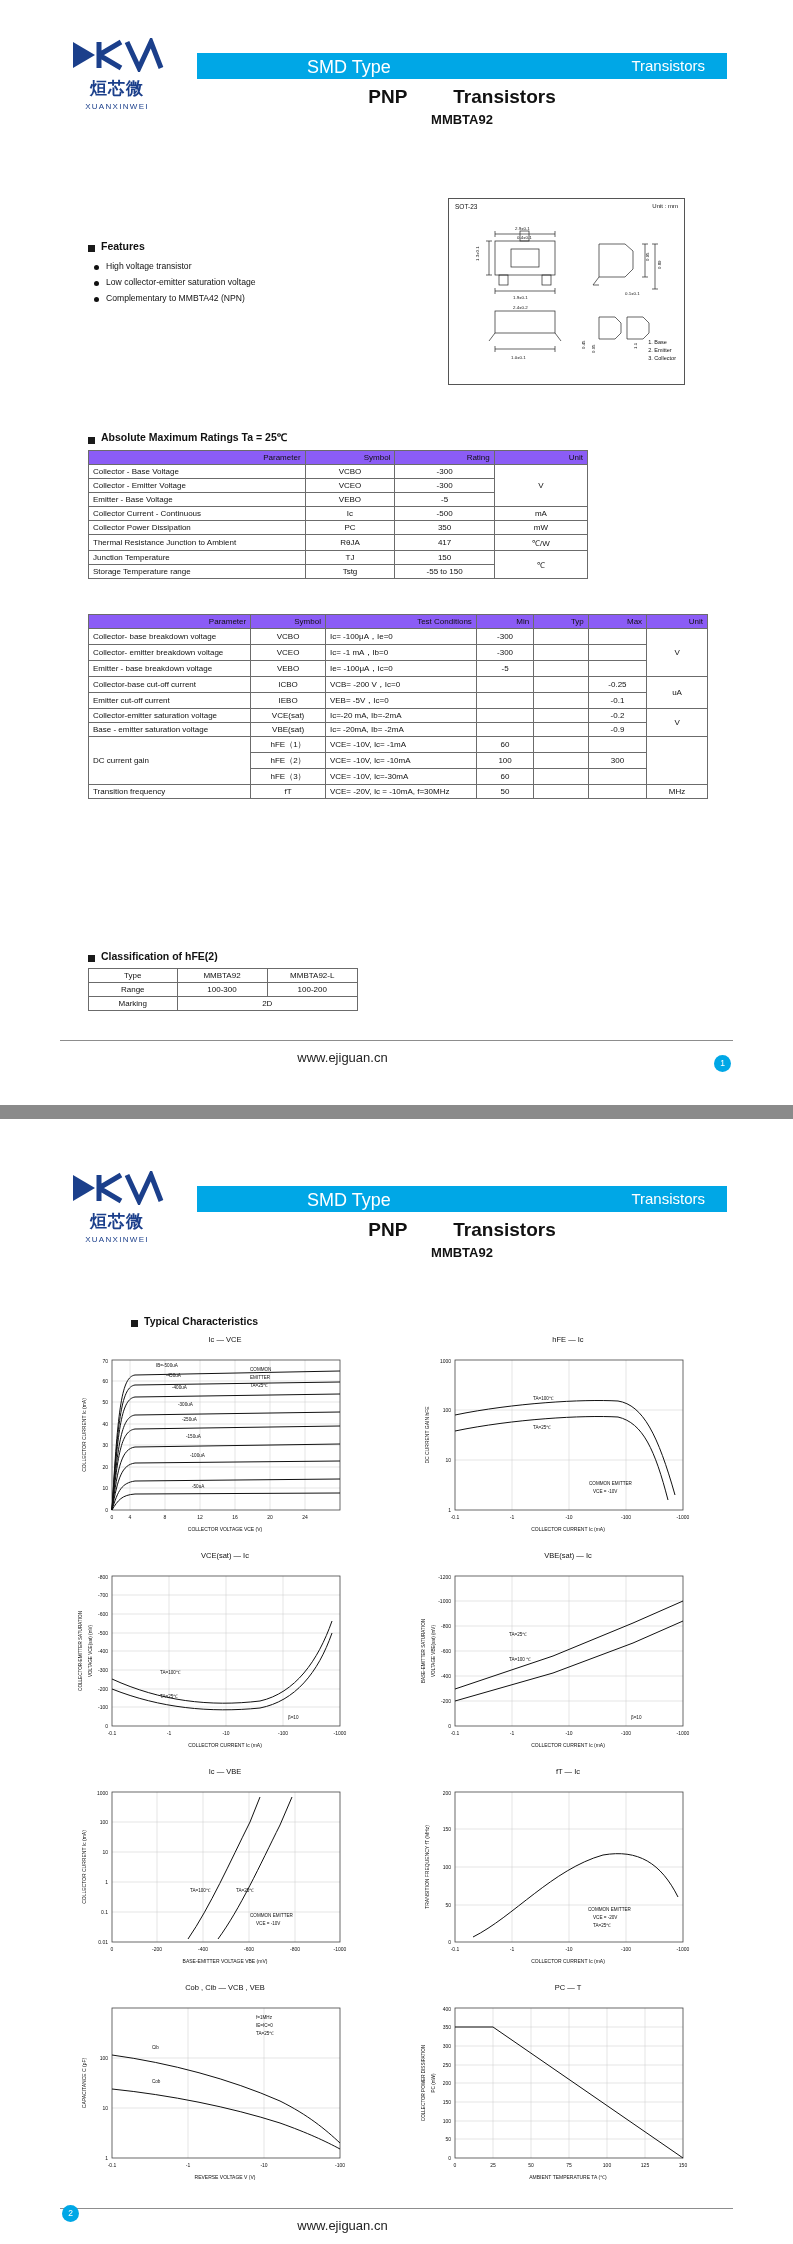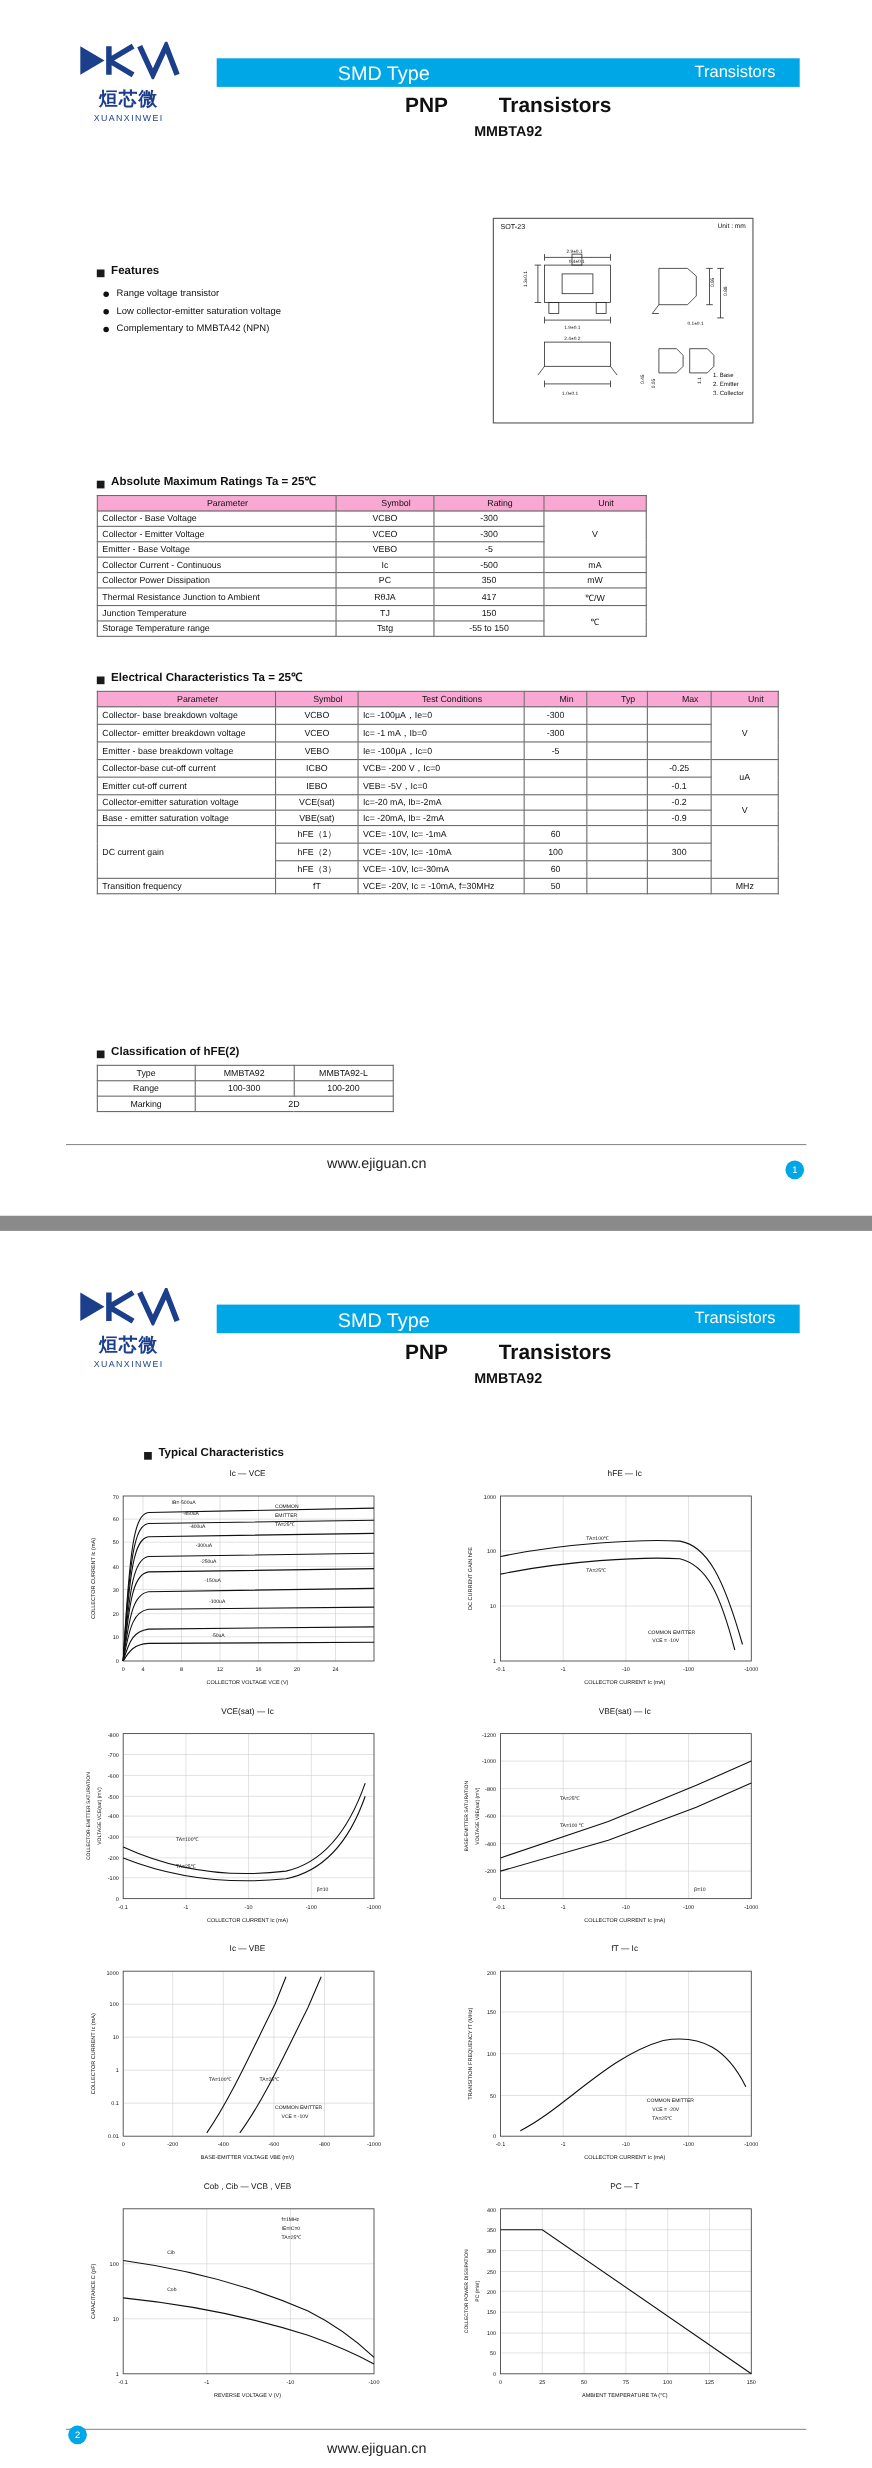--- a/index.html
+++ b/index.html
@@ -35,21 +35,21 @@
   .pkgbox{position:absolute;left:448px;top:198px;width:235px;height:185px;border:1px solid #555;background:#fff;}
   .pkg-t{position:absolute;left:6px;top:4px;font-size:6.5px;color:#111;}
   .pkg-u{position:absolute;right:6px;top:4px;font-size:6px;color:#111;}
   .pkg-pins{position:absolute;right:8px;bottom:22px;font-size:5.5px;line-height:8px;color:#111;}
   .pkgsvg{position:absolute;left:0;top:0;}
 
   
   .tbl-wrap{position:absolute;}
   table.d{border-collapse:collapse;font-size:8px;color:#111;}
   table.d td,table.d th{border:1px solid #6b6b6b;padding:2px 4px;font-weight:normal;}
-  table.d th{background:#f9a8d4;text-align:center;font-size:8px;padding-left:24px;}
+  table.d th{background:#8b5cf6;text-align:right;font-size:8px;padding-left:24px;}
   td.c{text-align:center;}
   td.l{text-align:left;}
 
   
   .foot-line{position:absolute;left:60px;right:60px;border-top:1px solid #8d8d8d;}
   .foot-url{position:absolute;left:0;width:685px;text-align:center;font-size:13px;color:#222;}
   .pagenum{position:absolute;width:17px;height:17px;border-radius:50%;background:#00a7e6;color:#fff;font-size:8.5px;text-align:center;line-height:17px;}
 
   
   .charts{position:absolute;left:60px;top:300px;width:673px;}
@@ -89,21 +89,21 @@
   </div>
 
   <div class="features">
     <div class="sec-h">
       <span class="sq"></span>
       <span>Features</span>
     </div>
     <ul class="feat-list">
       <li>
             <span class="dot"></span>
-            <span>Range voltage transistor</span>
+            <span>High voltage transistor</span>
           </li>
       <li>
             <span class="dot"></span>
             <span>Low collector-emitter saturation voltage</span>
           </li>
       <li>
             <span class="dot"></span>
             <span>Complementary to MMBTA42 (NPN)</span>
           </li>
     </ul>
@@ -227,24 +227,20 @@
       <tr>
         <td class="l">Storage Temperature range</td>
         <td class="c">Tstg</td>
         <td class="c">-55 to 150</td>
       </tr>
     </tbody>
         </table>
   </div>
 
   <div class="tbl-wrap" style="left:88px;top:608px;">
-    <div class="sec-h">
-      <span class="sq"></span>
-      <span>Electrical Characteristics Ta = 25℃</span>
-    </div>
     <table class="d" style="margin-top:6px;width:620px;">
       <tbody>
             <tr>
         <th style="width:205px">Parameter</th>
         <th style="width:60px">Symbol</th>
         <th style="width:185px">Test Conditions</th>
         <th style="width:40px">Min</th>
         <th style="width:35px">Typ</th>
         <th style="width:40px">Max</th>
         <th style="width:45px">Unit</th>

